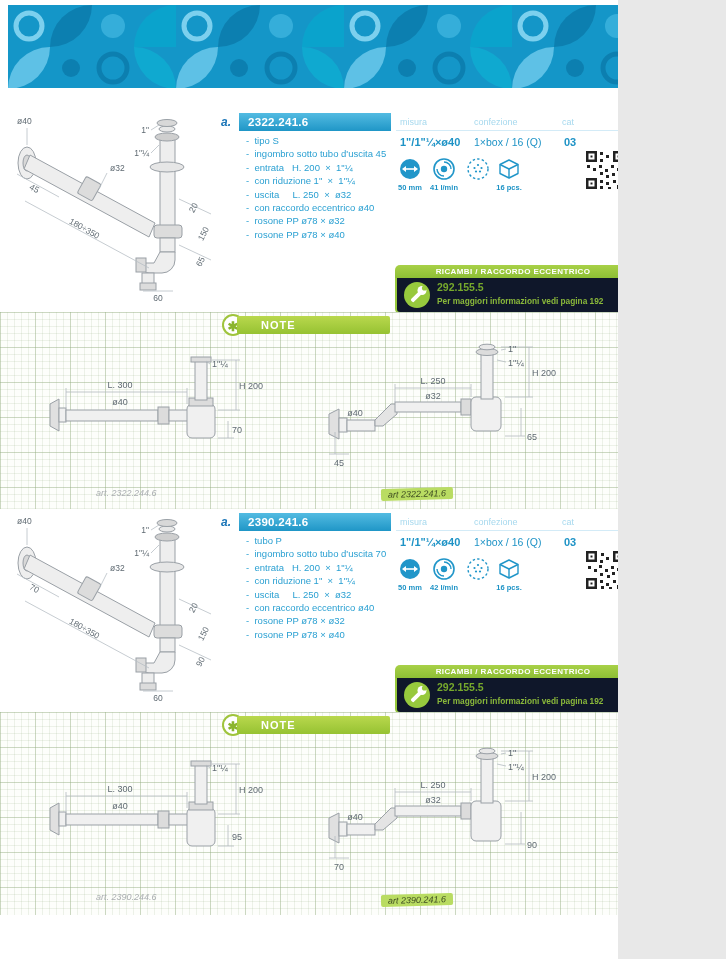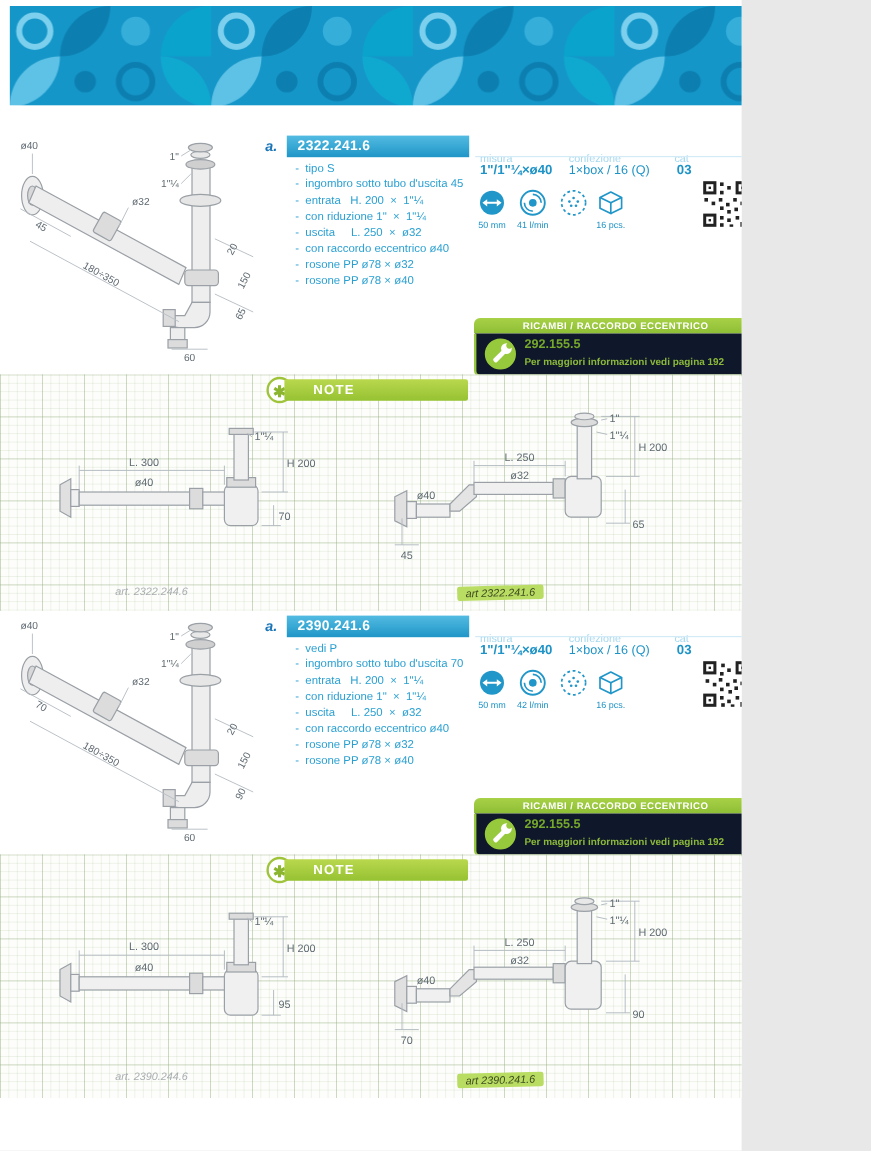--- a/index.html
+++ b/index.html
@@ -15,29 +15,29 @@
   .rail-line{position:absolute;left:690px;top:88px;width:2px;height:871px;background:#bfe3f3;}
   .rail-tab{position:absolute;left:687px;top:102px;width:39px;height:62px;background:#2fa7d9;
             border-radius:10px 0 0 10px;display:flex;align-items:center;justify-content:center;}
 
   
   .product{position:absolute;left:0;width:690px;height:200px;}
   .index-label{position:absolute;left:221px;top:2px;color:#1b76b8;font-weight:bold;font-style:italic;font-size:12px;}
   .code-bar{position:absolute;left:239px;top:0;width:152px;height:18px;box-sizing:border-box;
             background:linear-gradient(#53bbe2,#1f96c7);color:#fff;font-weight:bold;font-size:11.5px;
             line-height:18px;padding-left:9px;letter-spacing:.3px;}
-  .col-head{position:absolute;top:4px;font-size:9px;color:#a7d9ee;margin-top:10px;}
+  .col-head{position:absolute;top:4px;font-size:9px;color:#a7d9ee;}
   .col-rule{position:absolute;left:396px;top:17px;width:234px;height:1px;background:#d3ebf7;}
   .val{position:absolute;top:23px;color:#1e93c6;font-size:10.5px;}
   .val.b{font-weight:bold;font-size:11px;}
   .specs{position:absolute;left:246px;top:21px;margin:0;padding:0;list-style:none;}
   .specs li{font-size:9.5px;line-height:13.4px;color:#2aa0d2;white-space:pre;}
   .specs li::before{content:"-  ";}
   .badge{position:absolute;top:44px;}
-  .icon-label{position:absolute;top:70px;width:36px;text-align:center;font-size:7.5px;font-weight:normal;color:#1e93c6;}
+  .icon-label{position:absolute;top:70px;width:36px;text-align:center;font-size:7.5px;font-weight:bold;color:#1e93c6;}
   .qr{position:absolute;left:584px;top:36px;}
 
   
   .ricambi{position:absolute;left:395px;top:152px;width:236px;}
   .ricambi .hd{background:linear-gradient(#a8d147,#8dbe35);color:#fff;font-size:8px;font-weight:bold;
                text-align:center;letter-spacing:.4px;height:13px;line-height:13px;border-radius:5px 5px 0 0;}
   .ricambi .bd{position:relative;border:2px solid #97c93d;border-top:none;border-radius:0 0 5px 5px;height:34px;background:#0f172a;}
   .ricambi .code{position:absolute;left:40px;top:3px;color:#76a82c;font-weight:bold;font-size:10.5px;}
   .ricambi .info{position:absolute;left:40px;top:18px;color:#8ab83a;font-size:8.3px;font-weight:bold;}
   .wrench{position:absolute;left:6px;top:3px;}
@@ -447,21 +447,21 @@
         <rect x="16" y="31" width="3" height="3"></rect>
           <rect x="22" y="34" width="3" height="3"></rect>
           <rect x="29" y="31" width="3" height="3"></rect>
           <rect x="17" y="37" width="3" height="3"></rect>
           <rect x="25" y="38" width="3" height="2"></rect>
           <rect x="33" y="36" width="4" height="4"></rect>
       </g>
     </svg>
 
     <ul class="specs">
-      <li>vedi P</li>
+      <li>tubo P</li>
       <li>ingombro sotto tubo d'uscita 70</li>
       <li>entrata   H. 200  ×  1"¼</li>
       <li>con riduzione 1"  ×  1"¼</li>
       <li>uscita     L. 250  ×  ø32</li>
       <li>con raccordo eccentrico ø40</li>
       <li>rosone PP ø78 × ø32</li>
       <li>rosone PP ø78 × ø40</li>
     </ul>
 
     <div class="ricambi">

